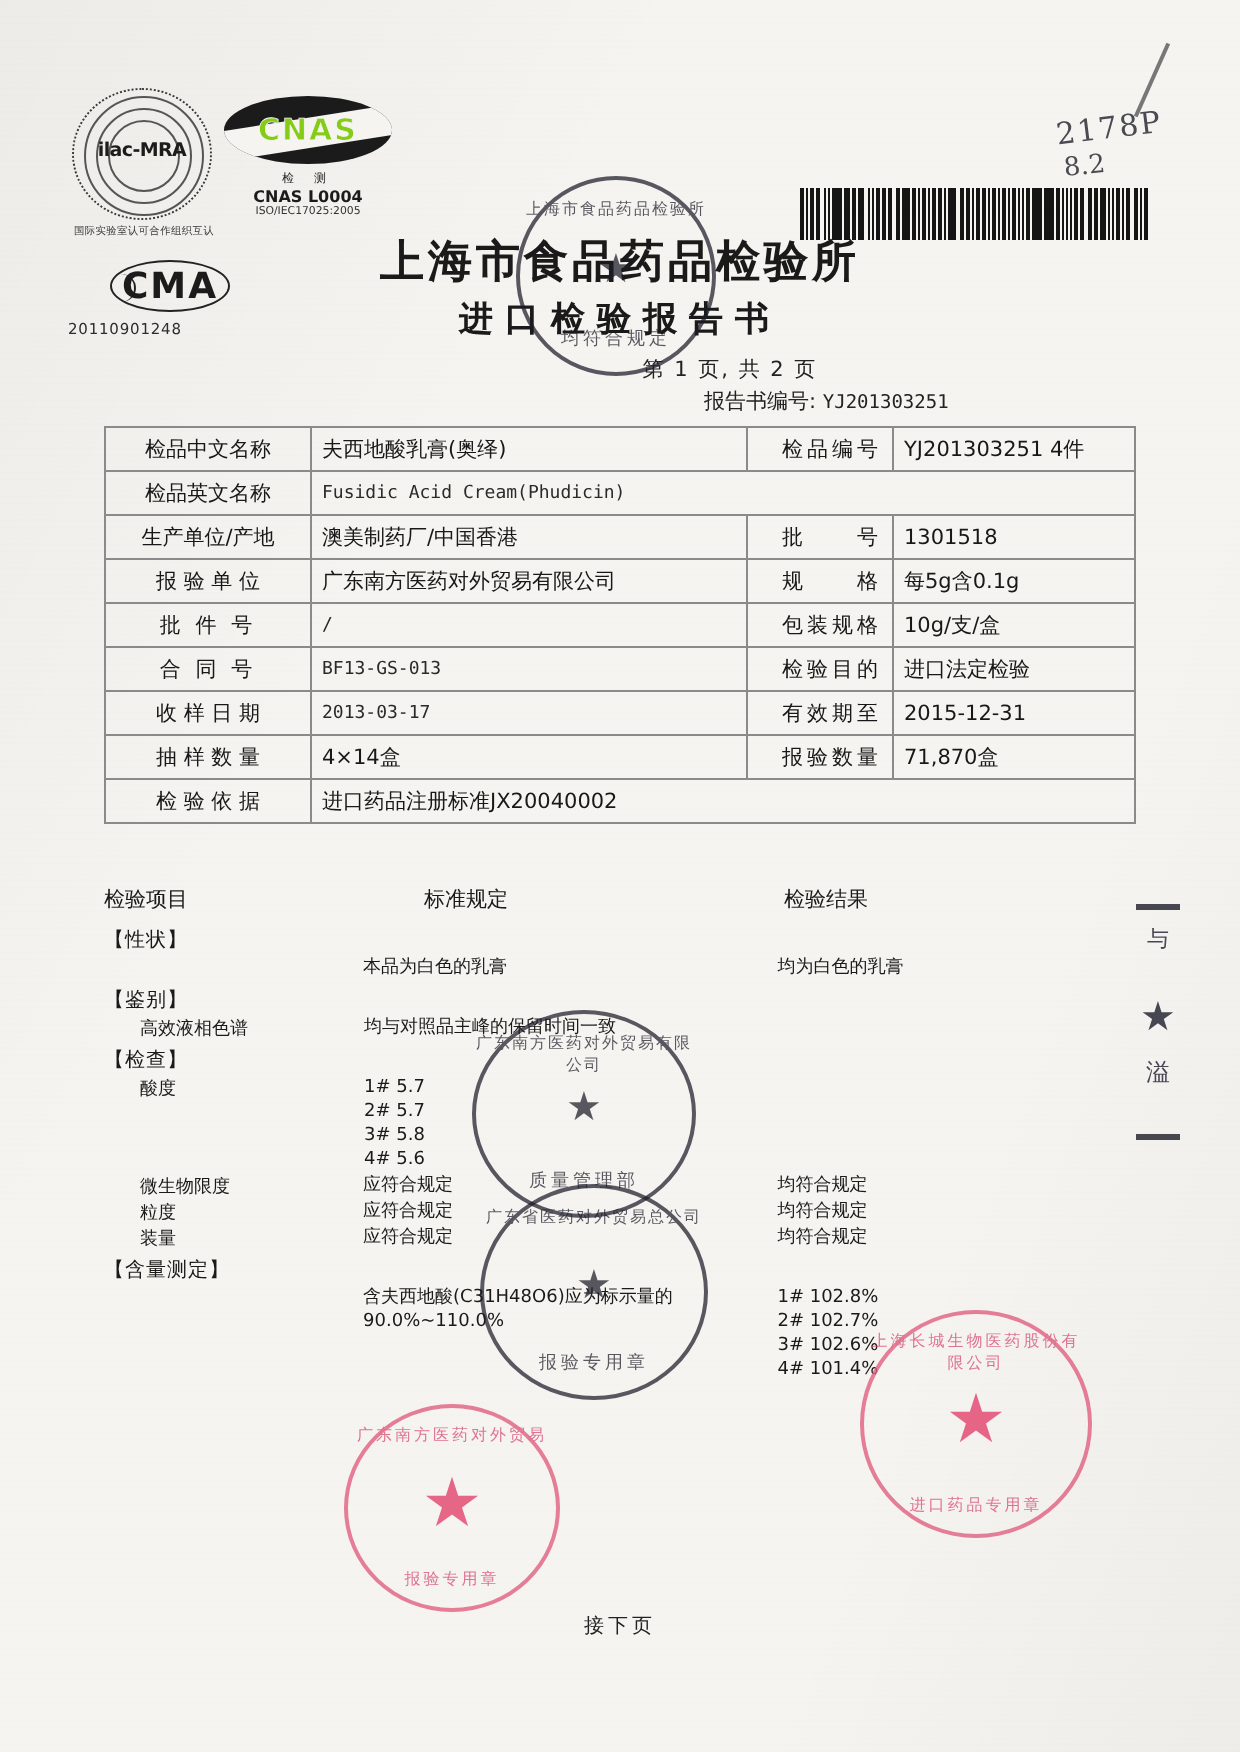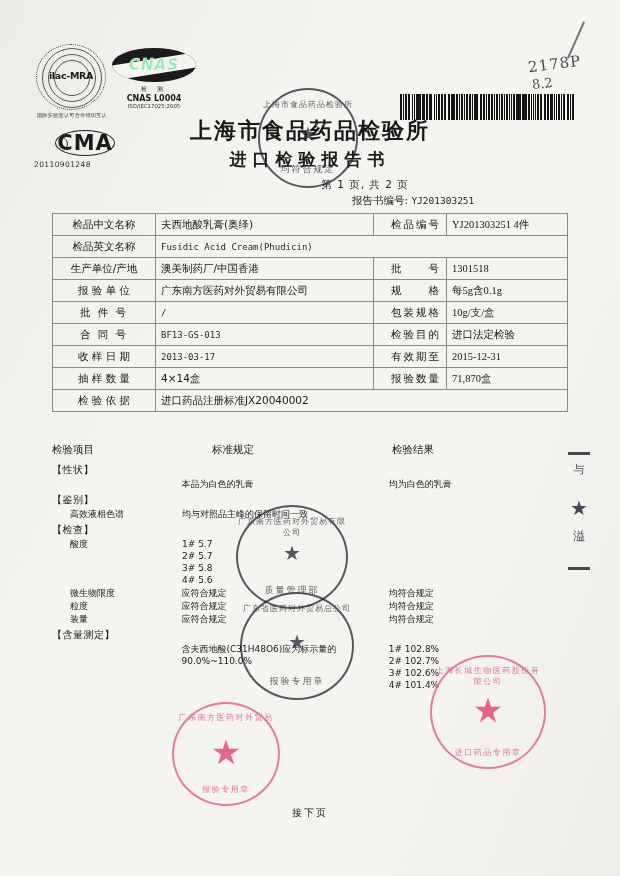--- a/index.html
+++ b/index.html
@@ -27,32 +27,32 @@
      font-size:9.5px;font-weight:bold;letter-spacing:-.3px;color:#1c1c1c;
      font-family:"DejaVu Sans",sans-serif;}
   .ilac-sub{position:absolute;left:24px;top:112px;width:96px;text-align:center;
      font-size:5.2px;color:#3a3a3a;letter-spacing:.2px;}
 
   .cnas{position:absolute;left:112px;top:48px;width:84px;}
   .cnas .ell{width:84px;height:34px;border-radius:50%;background:#1b1b1b;position:relative;overflow:hidden;}
   .cnas .ell:after{content:"";position:absolute;left:-8px;top:11px;width:100px;height:15px;
      background:#f6f4f0;transform:rotate(-9deg);}
   .cnas .word{position:absolute;left:0;right:0;top:8px;text-align:center;
-     font-size:15px;font-weight:bold;color:#86efac;letter-spacing:1px;z-index:3;font-style:italic;
+     font-size:15px;font-weight:bold;color:#84cc16;letter-spacing:1px;z-index:3;
      -webkit-text-stroke:.4px #f6f4f0;}
   .cnas .l1{text-align:center;font-size:6px;color:#2a2a2a;margin-top:3px;letter-spacing:4px;}
   .cnas .l2{text-align:center;font-size:8px;font-weight:bold;color:#1b1b1b;}
   .cnas .l3{text-align:center;font-size:5.4px;color:#333;}
 
   .cma{position:absolute;left:55px;top:130px;width:60px;height:26px;}
   .cma .ring{position:absolute;inset:0;border:1.6px solid #222;border-radius:50%;}
   .cma .ring:before{content:"";position:absolute;left:-3px;top:6px;width:14px;height:14px;
      border-right:1.6px solid #222;border-radius:50%;}
   .cma .t{position:absolute;inset:0;display:flex;align-items:center;justify-content:center;
-     font-size:21px;font-weight:bold;color:#1b1b1b;letter-spacing:1px;}
+     font-size:18px;font-weight:bold;color:#1b1b1b;letter-spacing:1px;}
   .cma-num{position:absolute;left:34px;top:160px;font-size:7.5px;color:#2d2d2d;letter-spacing:.4px;}
 
   
   .barcode{position:absolute;left:400px;top:94px;width:175px;height:26px;display:flex;gap:0;}
   .barcode i{display:block;height:100%;background:#151515;}
 
   
   .hw{position:absolute;font-family:"DejaVu Serif","Liberation Serif",serif;
       color:#4a4a52;}
   .hw1{left:528px;top:55px;font-size:15px;transform:rotate(-7deg);letter-spacing:1px;}
@@ -74,21 +74,21 @@
   
   table.info{position:absolute;left:52px;top:213px;width:516px;border-collapse:collapse;
      table-layout:fixed;}
   table.info td{border:1px solid #8a8a8a;height:21px;padding:0 5px;color:#181818;
      font-size:10.5px;vertical-align:middle;}
   td.lbl{width:92px;text-align:center;letter-spacing:2px;background:transparent;}
   td.lbl.tight{letter-spacing:0px;}
   td.val{font-size:10px;}
   td.val.mono{font-family:"DejaVu Sans Mono","Liberation Mono",monospace;font-size:9px;color:#2a2a2a;}
   td.lbl2{width:62px;text-align:right;letter-spacing:2px;}
-  td.val2{width:110px;font-size:9.5px;font-family:Liberation Serif, serif;}
+  td.val2{width:110px;font-size:9.5px;}
 
   
   .results{position:absolute;left:52px;top:443px;width:516px;font-size:10px;color:#1a1a1a;}
   .rhead{display:flex;font-size:10.5px;margin-bottom:6px;}
   .rhead .c1{width:160px;}
   .rhead .c2{width:180px;}
   .rhead .c3{width:170px;}
   .grp{font-size:10px;margin:2px 0 1px 0;letter-spacing:.5px;}
   .row{display:flex;align-items:flex-start;min-height:13px;}
   .row .c1{width:112px;padding-left:18px;font-size:9px;}

